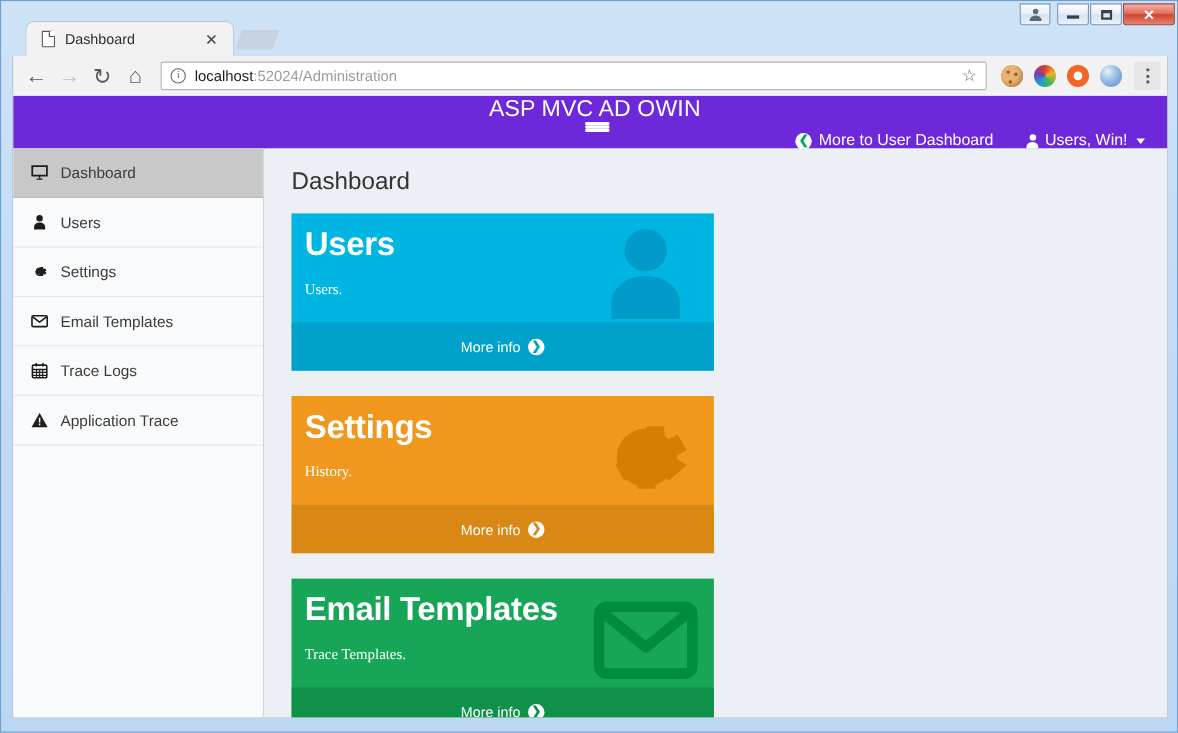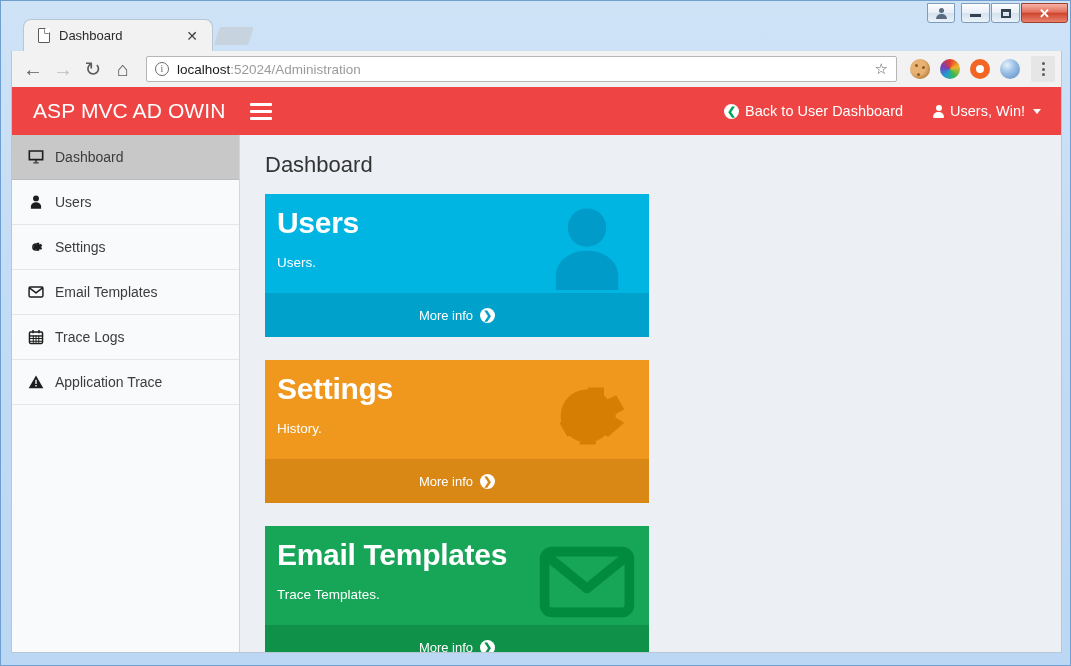--- a/index.html
+++ b/index.html
@@ -109,21 +109,21 @@
   
   #viewport {
     position: absolute; left: 10px; top: 86px; width: 1051px; height: 566px;
     background: #ecf0f5; overflow: hidden;
     border-left:1px solid #b9c6d3; border-right:1px solid #b9c6d3; border-bottom:1px solid #b9c6d3;
   }
 
   
   #navbar {
     position: absolute; left: 0; top: 0; width: 1051px; height: 48px;
-    background: #ef4444; display: flex; align-items: center;
+    background: #6d28d9; display: flex; align-items: center; flex-direction: column;
   }
   #brand {
     color: #fff; font-size: 21px; padding-left: 21px; width: 228px;
     letter-spacing: 0.1px;
   }
   #hamburger {
     width: 22px; height: 17px; margin-left: 10px;
     display: flex; flex-direction: column; justify-content: space-between; cursor: pointer;
   }
   #hamburger i { display:block; height: 3px; background:#fff; border-radius:1px; }
@@ -153,21 +153,21 @@
   .side-ico { width: 17px; display:flex; align-items:center; justify-content:center; color:#222; flex:none;}
   .side-ico svg { display:block; }
 
   
   #content { position:absolute; left:229px; top:48px; width:822px; height:518px; background:#ecf0f5; }
   #page-title { font-size: 22px; color:#333; padding: 17px 0 0 24px; font-weight: normal; }
   #cards { padding: 16px 18px 0 24px; display:flex; flex-wrap: wrap; gap: 0 26px; }
   .card { width: 384px; margin-bottom: 23px; color:#fff; position: relative; overflow:hidden; }
   .card-body { padding: 12px 16px 13px 12px; position: relative; height: 99px; }
   .card-h { font-size: 30px; font-weight: bold; line-height: 1.15; letter-spacing:-0.3px; position:relative; z-index:2;}
-  .card-sub { font-size: 13.5px; margin-top: 14px; position:relative; z-index:2;}
+  .card-sub { font-size: 13.5px; margin-top: 14px; position:relative; z-index:2;font-family:Liberation Serif, serif;}
   .card-ico { position:absolute; right: 14px; top: 8px; z-index:1; opacity:1; }
   .card-foot {
     height: 44px; display:flex; align-items:center; justify-content:center;
     font-size: 13px; gap: 7px; cursor:pointer;
   }
   .foot-arrow {
     width:15px;height:15px;border-radius:50%;background:#fff;
     font-size:11px;line-height:15px;text-align:center;font-weight:bold;flex:none;
   }
 
@@ -231,21 +231,21 @@
     <div id="navbar">
       <div id="brand">ASP MVC AD OWIN</div>
       <div id="hamburger">
           <i></i>
           <i></i>
           <i></i>
         </div>
       <div id="nav-right">
         <div class="nav-link">
           <span class="circle-arrow">❮</span>
-          <span>Back to User Dashboard</span>
+          <span>More to User Dashboard</span>
         </div>
         <div class="nav-link">
           <span class="user-glyph"></span>
           <span>Users, Win!</span>
           <span class="caret"></span>
         </div>
       </div>
     </div>
 
     <div id="sidebar">

